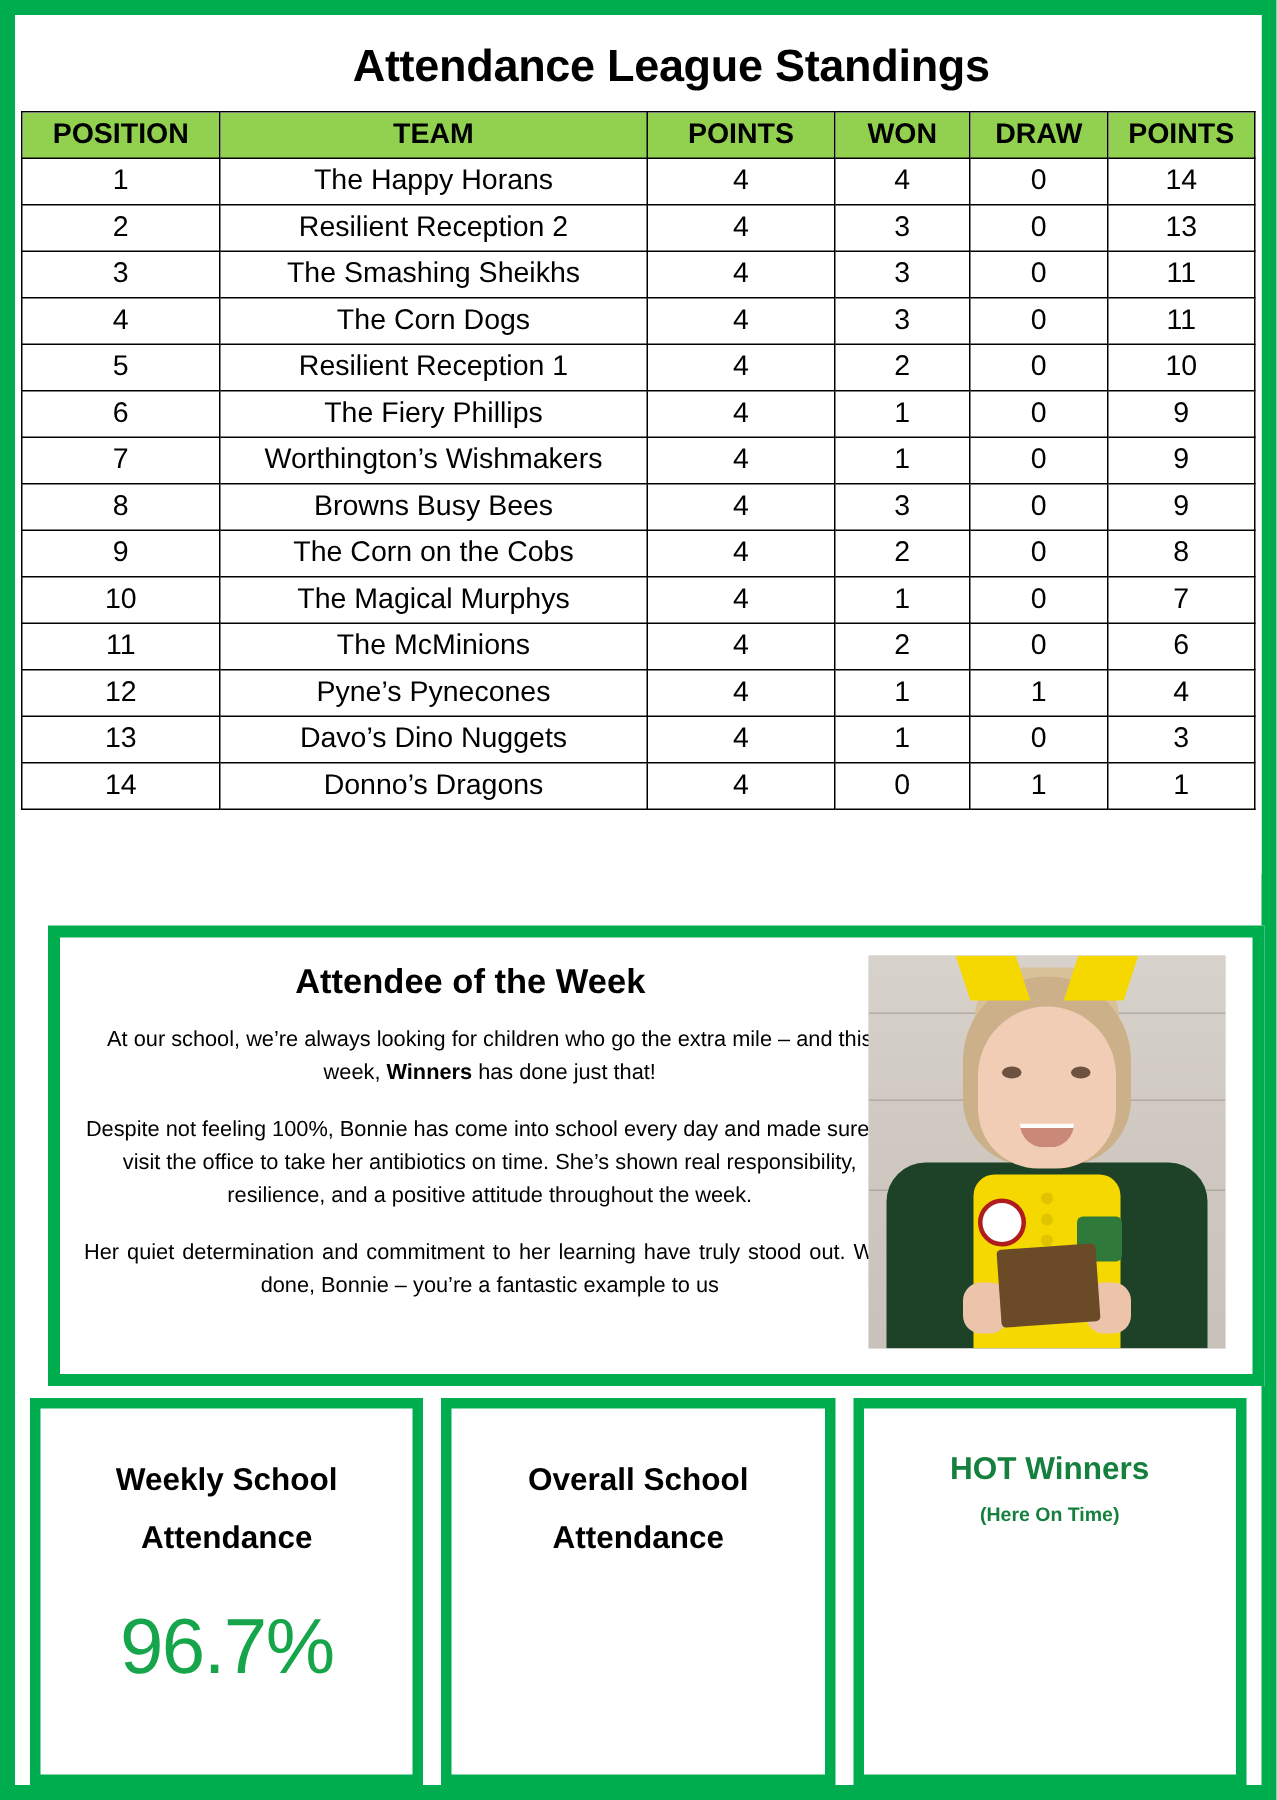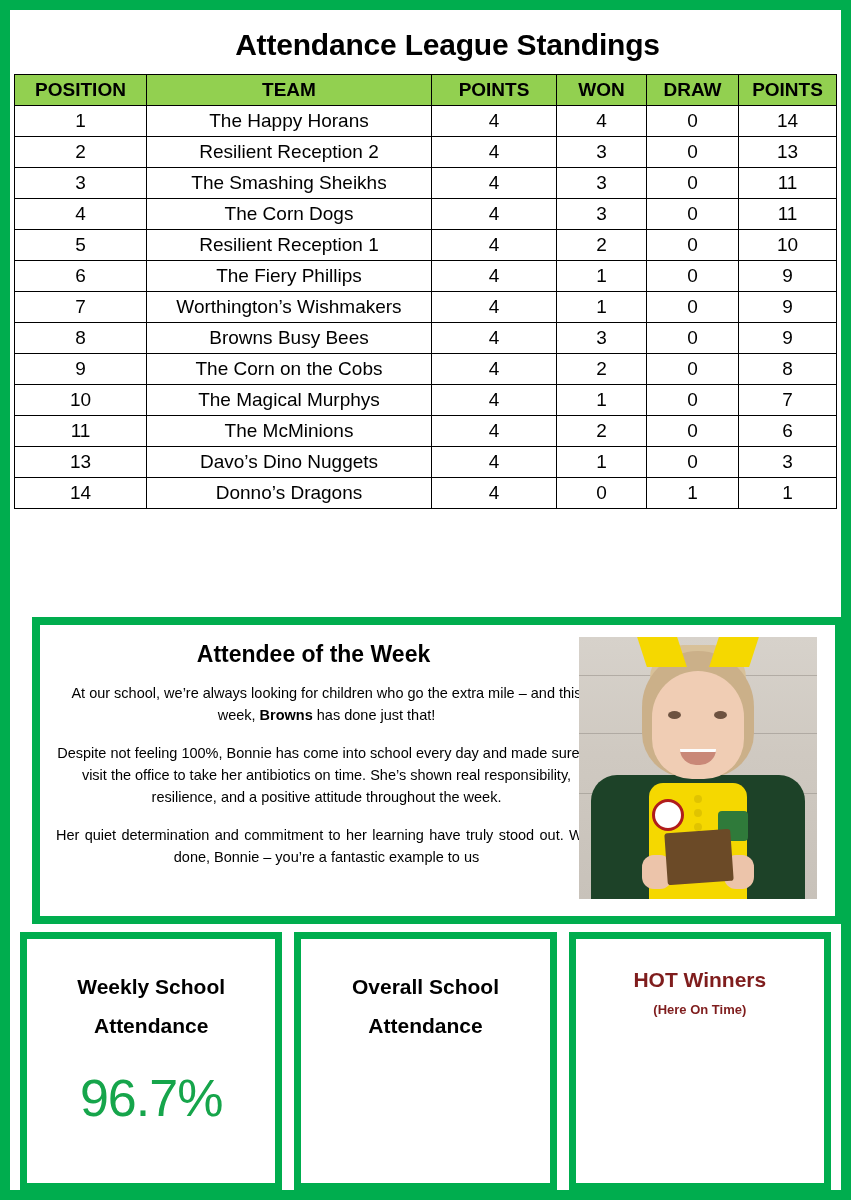--- a/index.html
+++ b/index.html
@@ -315,21 +315,21 @@
     color: #16A54B;
     font-weight: normal;
     margin-top: 22px;
     letter-spacing: -1px;
   }
   .hot-box { }
   .hot-title {
     text-align: center;
     font-weight: bold;
     font-size: 21px;
-    color: #7f1d1d;
+    color: #15803d;
     line-height: 1.12;
   }
   .hot-sub {
     display: block;
     font-size: 13px;
     font-weight: bold;
     margin-top: 11px;
   }
 </style>
 </head>
@@ -441,20 +441,28 @@
           </tr>
         <tr>
             <td>11</td>
             <td>The McMinions</td>
             <td>4</td>
             <td>2</td>
             <td>0</td>
             <td>6</td>
           </tr>
         <tr>
+            <td>12</td>
+            <td>Pyne’s Pynecones</td>
+            <td>4</td>
+            <td>1</td>
+            <td>1</td>
+            <td>4</td>
+          </tr>
+        <tr>
             <td>13</td>
             <td>Davo’s Dino Nuggets</td>
             <td>4</td>
             <td>1</td>
             <td>0</td>
             <td>3</td>
           </tr>
         <tr>
             <td>14</td>
             <td>Donno’s Dragons</td>
@@ -465,21 +473,21 @@
           </tr>
       </tbody>
     </table>
   </div>
 
   <div class="attendee-section">
     <div class="attendee-inner">
       <div class="attendee-title">Attendee of the Week</div>
 
       <div class="attendee-body">
-        <p><span>At our school, we’re always looking for children who go the extra mile – and this week, </span><b>Browns</b><span> has done just that!</span></p>
+        <p><span>At our school, we’re always looking for children who go the extra mile – and this week, </span><b>Winners</b><span> has done just that!</span></p>
         <p>Despite not feeling 100%, Bonnie has come into school every day and made sure to visit the office to take her antibiotics on time. She’s shown real responsibility, resilience, and a positive attitude throughout the week.</p>
         <p class="last">Her quiet determination and commitment to her learning have truly stood out. Well done, Bonnie – you’re a fantastic example to us</p>
       </div>
 
       <div class="photo-frame">
         <div class="photo">
           <div class="wall-l" style="top:38px;"></div>
           <div class="wall-l" style="top:96px;"></div>
           <div class="wall-l" style="top:156px;"></div>
           <div class="ph-hair2"></div>

